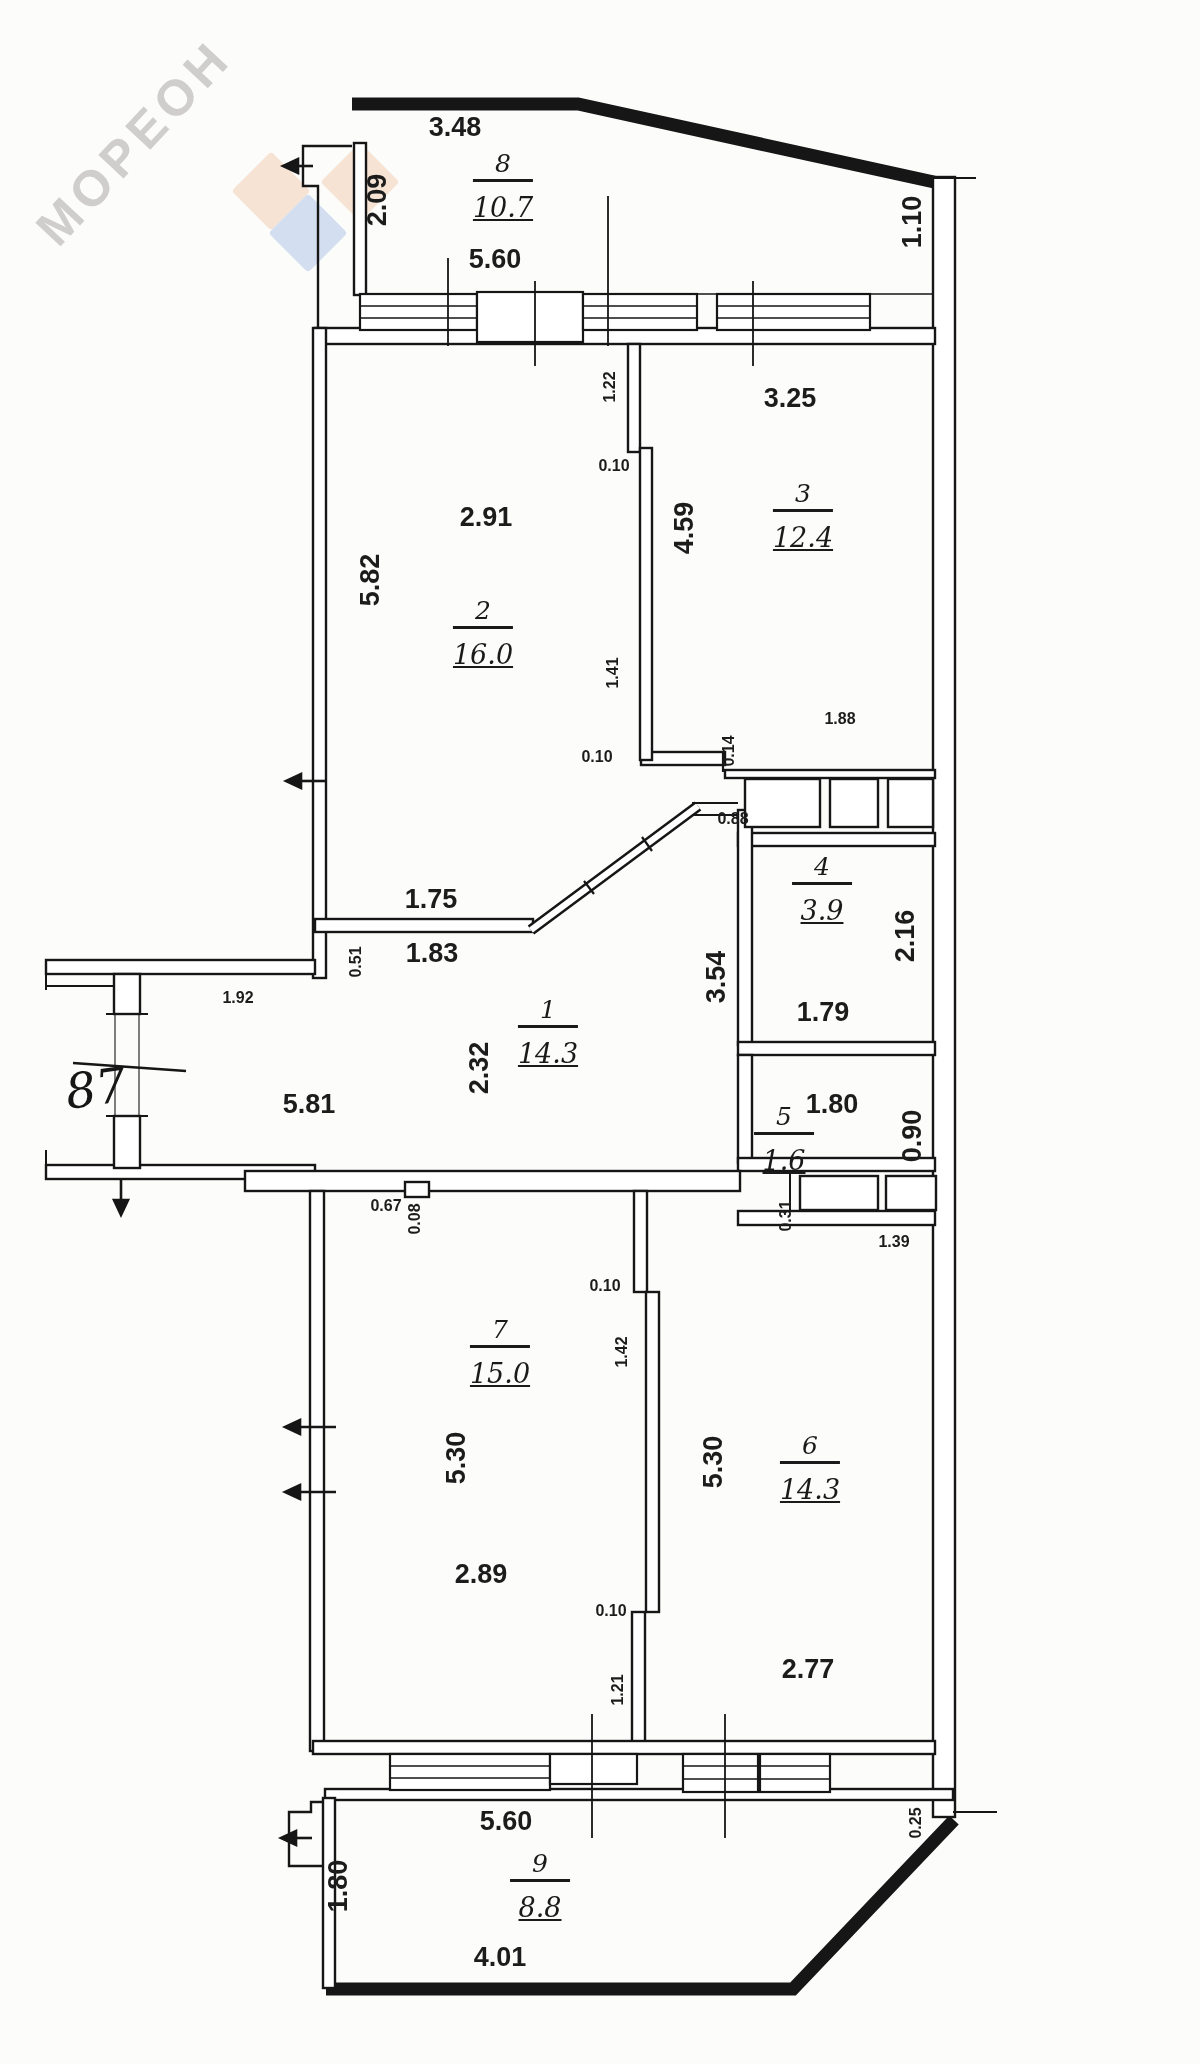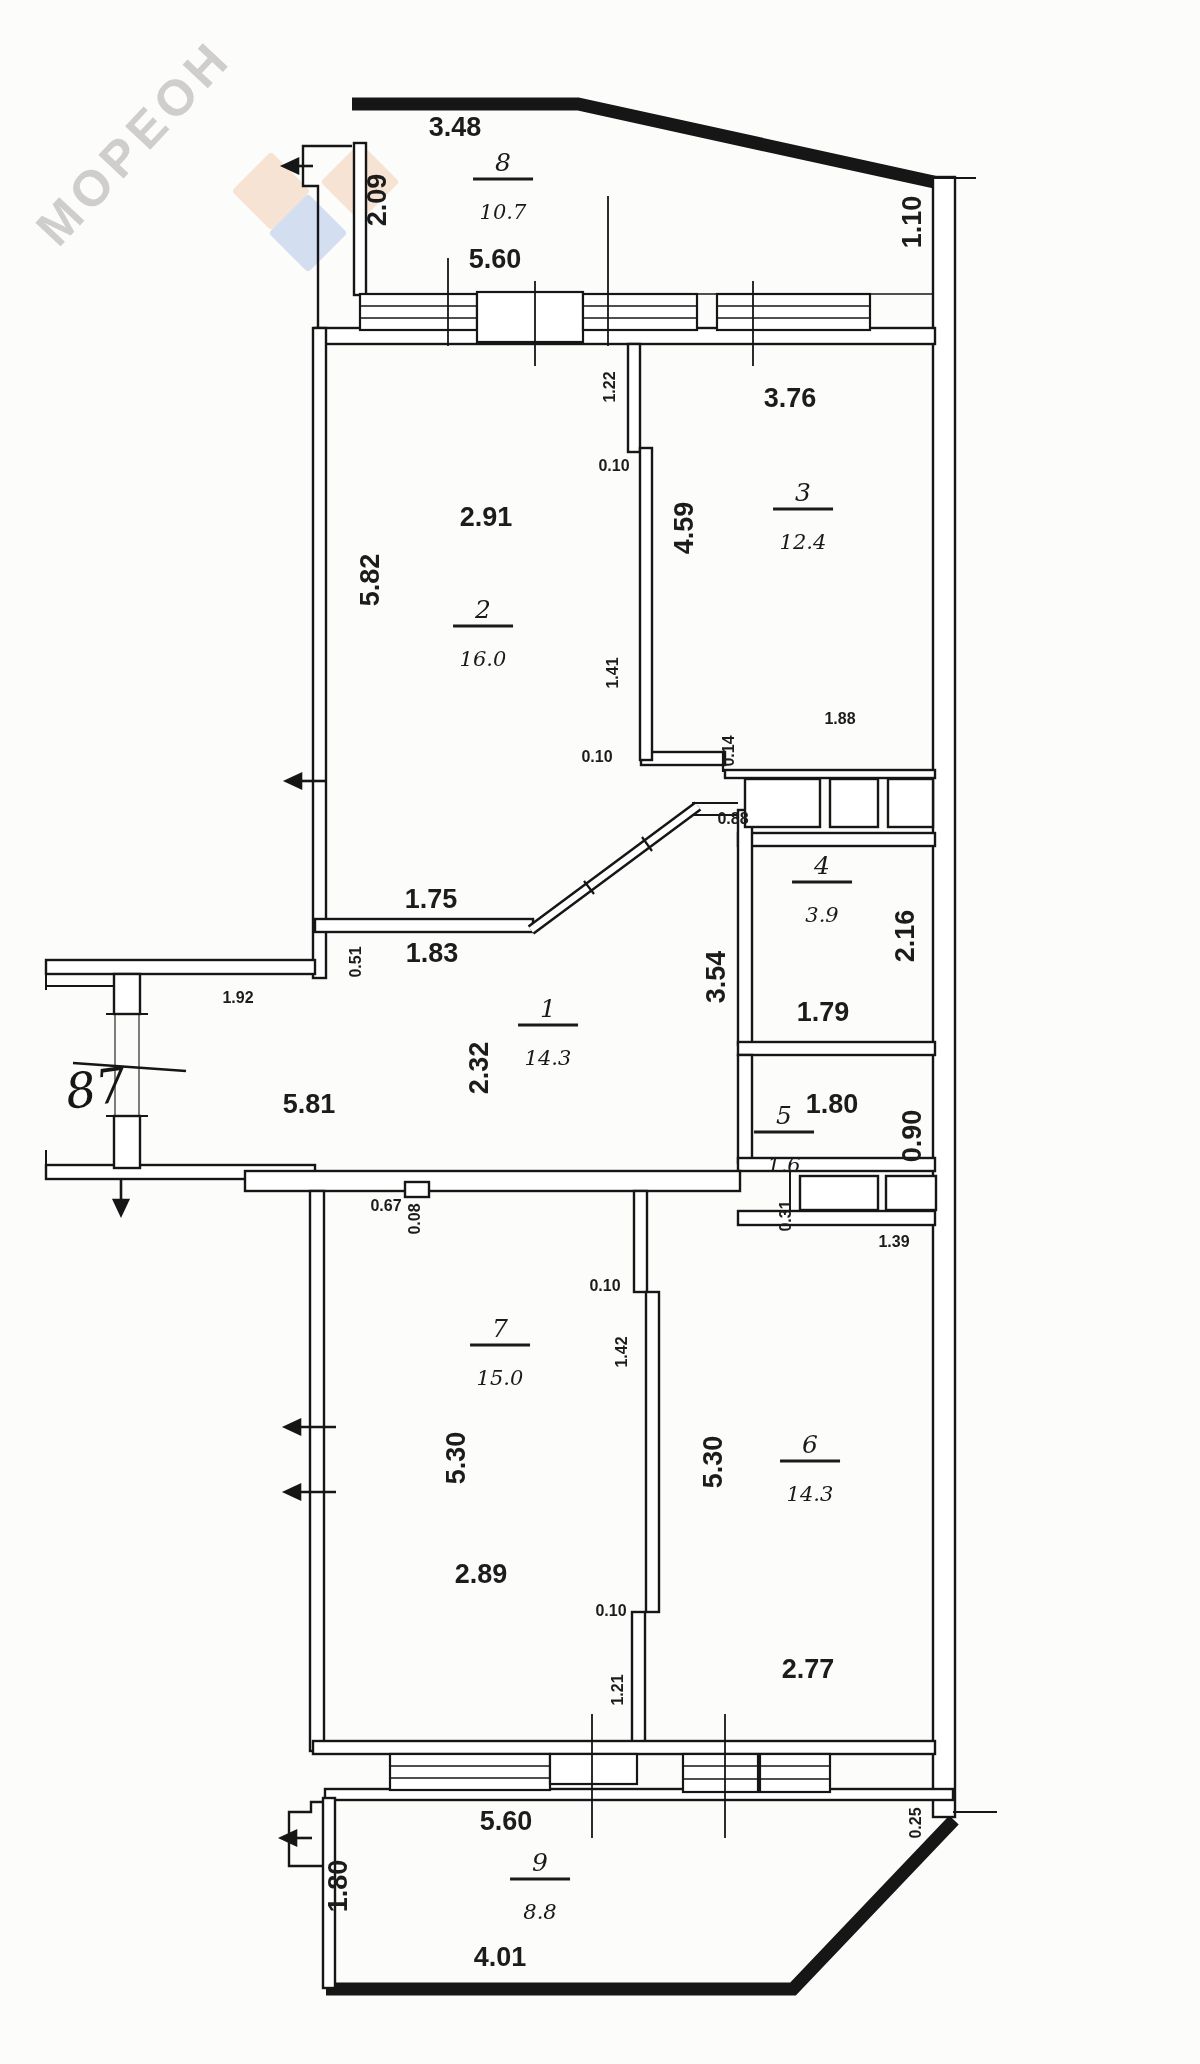--- a/index.html
+++ b/index.html
@@ -14,21 +14,21 @@
   
   .dim{position:absolute;transform:translate(-50%,-50%);white-space:nowrap;
        font-weight:700;color:#1c1c1c;line-height:1;}
   .lg{font-size:27px;}
   .sm{font-size:16px;}
   .v{transform:translate(-50%,-50%) rotate(-90deg);}
   
   .frac{position:absolute;transform:translate(-50%,-50%);text-align:center;
         font-family:"DejaVu Serif",serif;font-style:italic;color:#1a1a1a;line-height:1;}
   .frac .num{display:inline-block;font-size:25px;padding:0 22px 3px;border-bottom:3px solid #1a1a1a;}
-  .frac .area{display:block;font-size:21px;padding-top:21px;}
+  .frac .area{display:block;font-size:27px;padding-top:12px;text-decoration:underline;}
   .apt{position:absolute;transform:translate(-50%,-50%) rotate(-8deg);
        font-family:"DejaVu Serif",serif;font-style:italic;font-size:48px;color:#161616;}
 </style>
 </head>
 <body>
 
 <div id="plan">
 
   <div class="wm-diamond" style="left:243px;top:163px;background:#f7e3d3;"></div>
   <div class="wm-diamond" style="left:332px;top:154px;background:#f7e3d3;"></div>
@@ -155,21 +155,21 @@
 
   <span class="dim lg" style="left:455px;top:127px;">3.48</span>
   <span class="dim lg v" style="left:377px;top:200px;">2.09</span>
   <span class="dim lg" style="left:495px;top:259px;">5.60</span>
   <span class="dim lg v" style="left:912px;top:222px;">1.10</span>
   <div class="frac" style="left:503px;top:186px;">
     <span class="num">8</span>
     <span class="area">10.7</span>
   </div>
 
-  <span class="dim lg" style="left:790px;top:398px;">3.76</span>
+  <span class="dim lg" style="left:790px;top:398px;">3.25</span>
   <span class="dim lg v" style="left:684px;top:528px;">4.59</span>
   <div class="frac" style="left:803px;top:516px;">
     <span class="num">3</span>
     <span class="area">12.4</span>
   </div>
 
   <span class="dim lg" style="left:486px;top:517px;">2.91</span>
   <span class="dim lg v" style="left:370px;top:580px;">5.82</span>
   <span class="dim sm v" style="left:610px;top:387px;">1.22</span>
   <span class="dim sm" style="left:614px;top:466px;">0.10</span>

